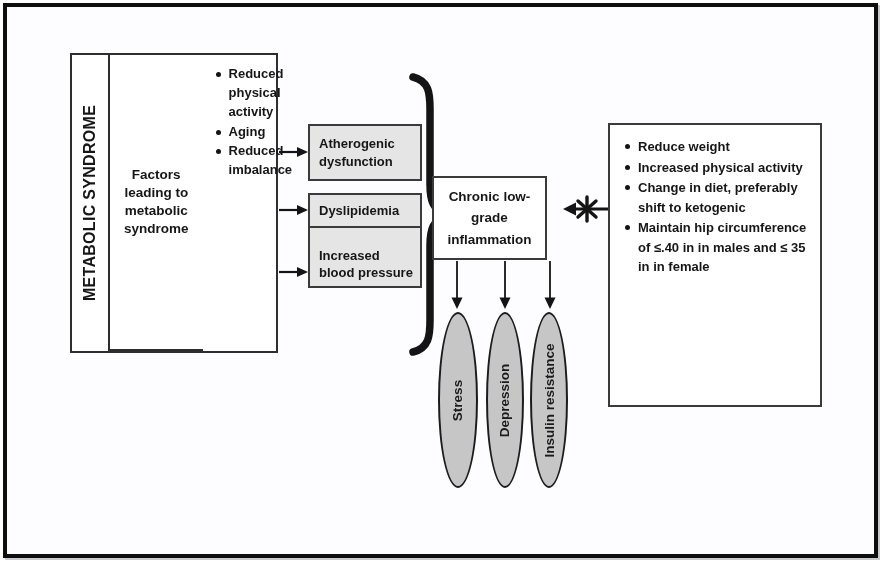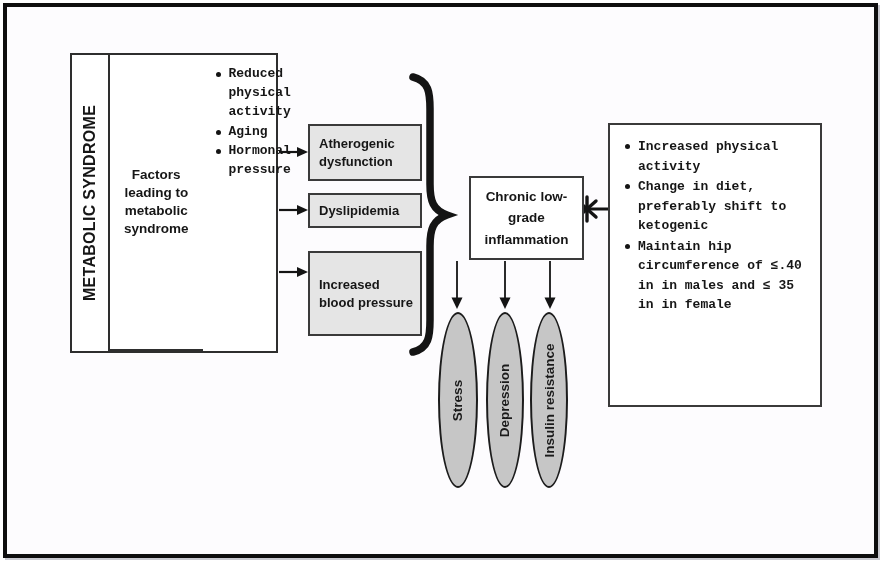--- a/index.html
+++ b/index.html
@@ -8,29 +8,29 @@
   .frame { position: absolute; inset: 3px; border: 4px solid #0e0e0e; background: #fdfcfe; box-shadow: 2px 2px 0 0 #c9c9d0; }
 
   .abs { position: absolute; }
 
   
   .left-box { left: 70px; top: 53px; width: 208px; height: 300px; border: 2px solid #2e2e2e; background: #fff; display: flex; }
   .v-band { width: 38px; border-right: 2px solid #2e2e2e; position: relative; display: flex; align-items: center; justify-content: center; }
   .v-band span { transform: rotate(-90deg); white-space: nowrap; font-weight: 700; font-size: 16px; letter-spacing: .3px; }
   .left-col { flex: 1; display: flex; flex-direction: row; }
   .left-header { border-bottom: 2px solid #2e2e2e; min-height: 59px; display: flex; align-items: center; justify-content: center; text-align: center; font-weight: 700; font-size: 13.5px; line-height: 1.35; padding: 6px 14px; }
-  ul.bullets { list-style: none; padding: 10px 6px 6px 10px; font-family: Liberation Mono, monospace; }
+  ul.bullets { list-style: none; padding: 10px 6px 6px 10px; }
   ul.bullets li { position: relative; padding-left: 16px; font-weight: 700; font-size: 13px; line-height: 1.45; margin-bottom: 1px; }
   ul.bullets li::before { content: ""; position: absolute; left: 3px; top: 7px; width: 5px; height: 5px; border-radius: 50%; background: #141414; }
 
   
   .med-box { left: 308px; width: 114px; border: 2px solid #3a3a3a; background: #e5e5e5; display: flex; align-items: center; font-weight: 700; font-size: 13px; line-height: 1.35; padding: 4px 6px 4px 9px; }
 
   
-  .chronic-box { left: 469px; top: 176px; width: 115px; height: 84px; border: 2px solid #3a3a3a; background: #fff; display: flex; align-items: center; justify-content: center; text-align: center; font-weight: 700; font-size: 13.5px; line-height: 1.6; padding: 4px; }
+  .chronic-box { left: 432px; top: 176px; width: 115px; height: 84px; border: 2px solid #3a3a3a; background: #fff; display: flex; align-items: center; justify-content: center; text-align: center; font-weight: 700; font-size: 13.5px; line-height: 1.6; padding: 4px; }
 
   
   .ellipse { top: 312px; height: 176px; border: 2px solid #1c1c1c; border-radius: 50%; background: #c6c6c6; display: flex; align-items: center; justify-content: center; }
   .ellipse span { transform: rotate(-90deg); white-space: nowrap; font-weight: 700; font-size: 13.5px; color: #1b1b1b; }
 
   
   .right-box { left: 608px; top: 123px; width: 214px; height: 284px; border: 2px solid #3a3a3a; background: #fff; }
   .right-box ul.bullets { padding: 12px 7px 6px 12px; }
   .right-box ul.bullets li { font-size: 13px; line-height: 1.5; margin-bottom: 1px; }
 
@@ -86,49 +86,50 @@
 
   <div class="abs left-box">
     <div class="v-band">
       <span>METABOLIC SYNDROME</span>
     </div>
     <div class="left-col">
       <div class="left-header">Factors leading to metabolic syndrome</div>
       <ul class="bullets">
         <li>Reduced physical activity</li>
         <li>Aging</li>
-        <li>Hormonal pressure</li>
+        <li>Reduced imbalance</li>
       </ul>
     </div>
   </div>
 
   <div class="abs med-box" style="top:124px;height:57px;">
     <span>Atherogenic dysfunction</span>
   </div>
   <div class="abs med-box" style="top:193px;height:35px;">
     <span>Dyslipidemia</span>
   </div>
-  <div class="abs med-box" style="top:251px;height:85px;">
+  <div class="abs med-box" style="top:226px;height:62px;align-items:flex-end;">
     <span>Increased blood pressure</span>
   </div>
 
   <div class="abs chronic-box">
     <span>Chronic low-grade inflammation</span>
   </div>
 
   <div class="abs ellipse" style="left:438px;width:40px;">
     <span>Stress</span>
   </div>
   <div class="abs ellipse" style="left:486px;width:38px;">
     <span>Depression</span>
   </div>
   <div class="abs ellipse" style="left:530px;width:38px;">
     <span>Insulin resistance</span>
   </div>
 
   <div class="abs right-box">
     <ul class="bullets">
+      <li>Reduce weight</li>
       <li>Increased physical activity</li>
       <li>Change in diet, preferably shift to ketogenic</li>
       <li>Maintain hip circumference of ≤.40 in in males and ≤ 35 in in female</li>
     </ul>
   </div>
 </div>
 
 </body></html>

